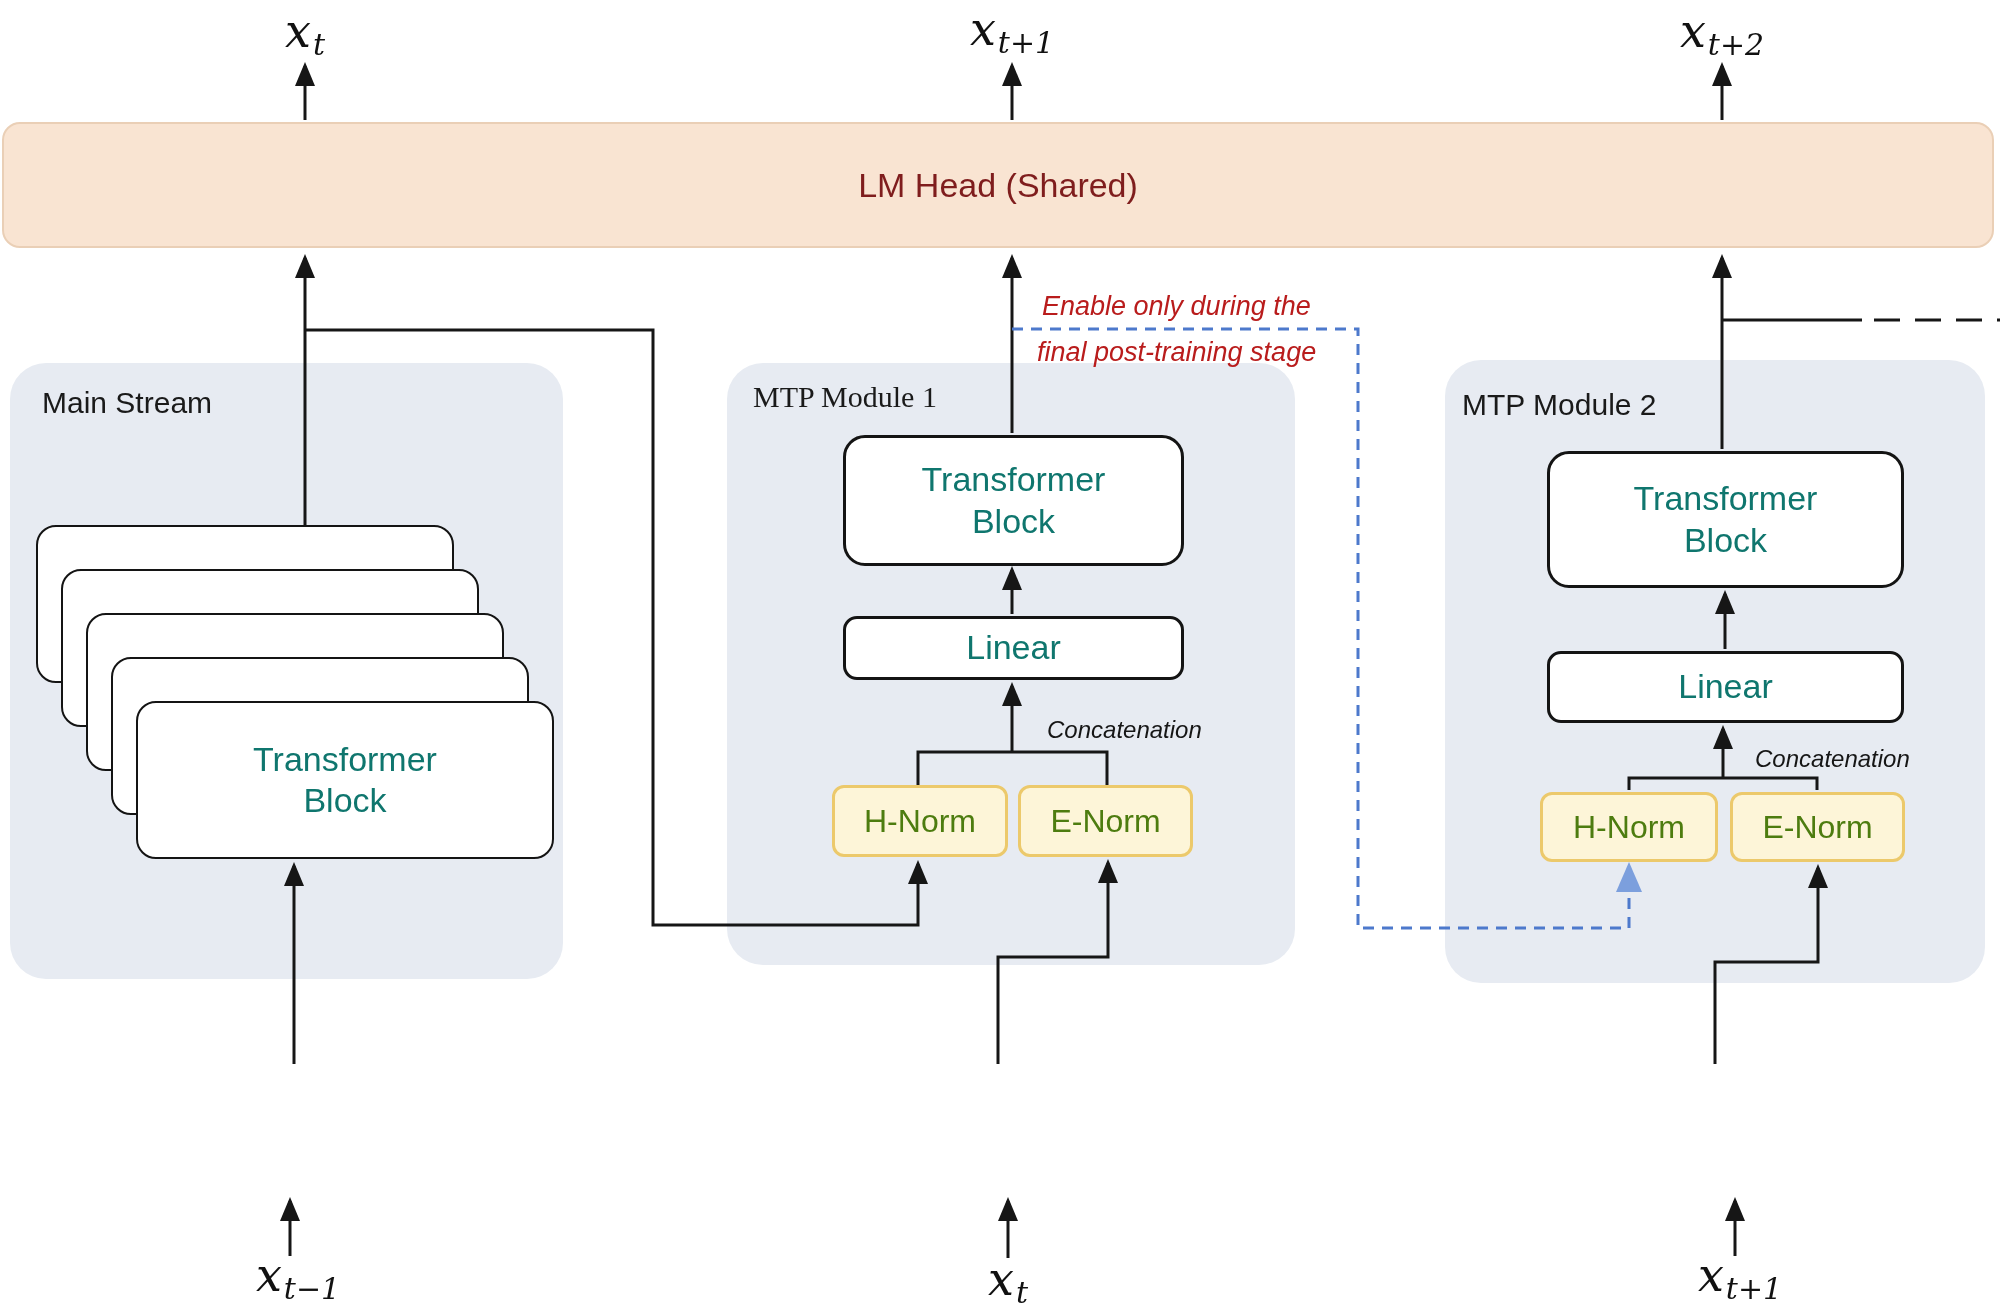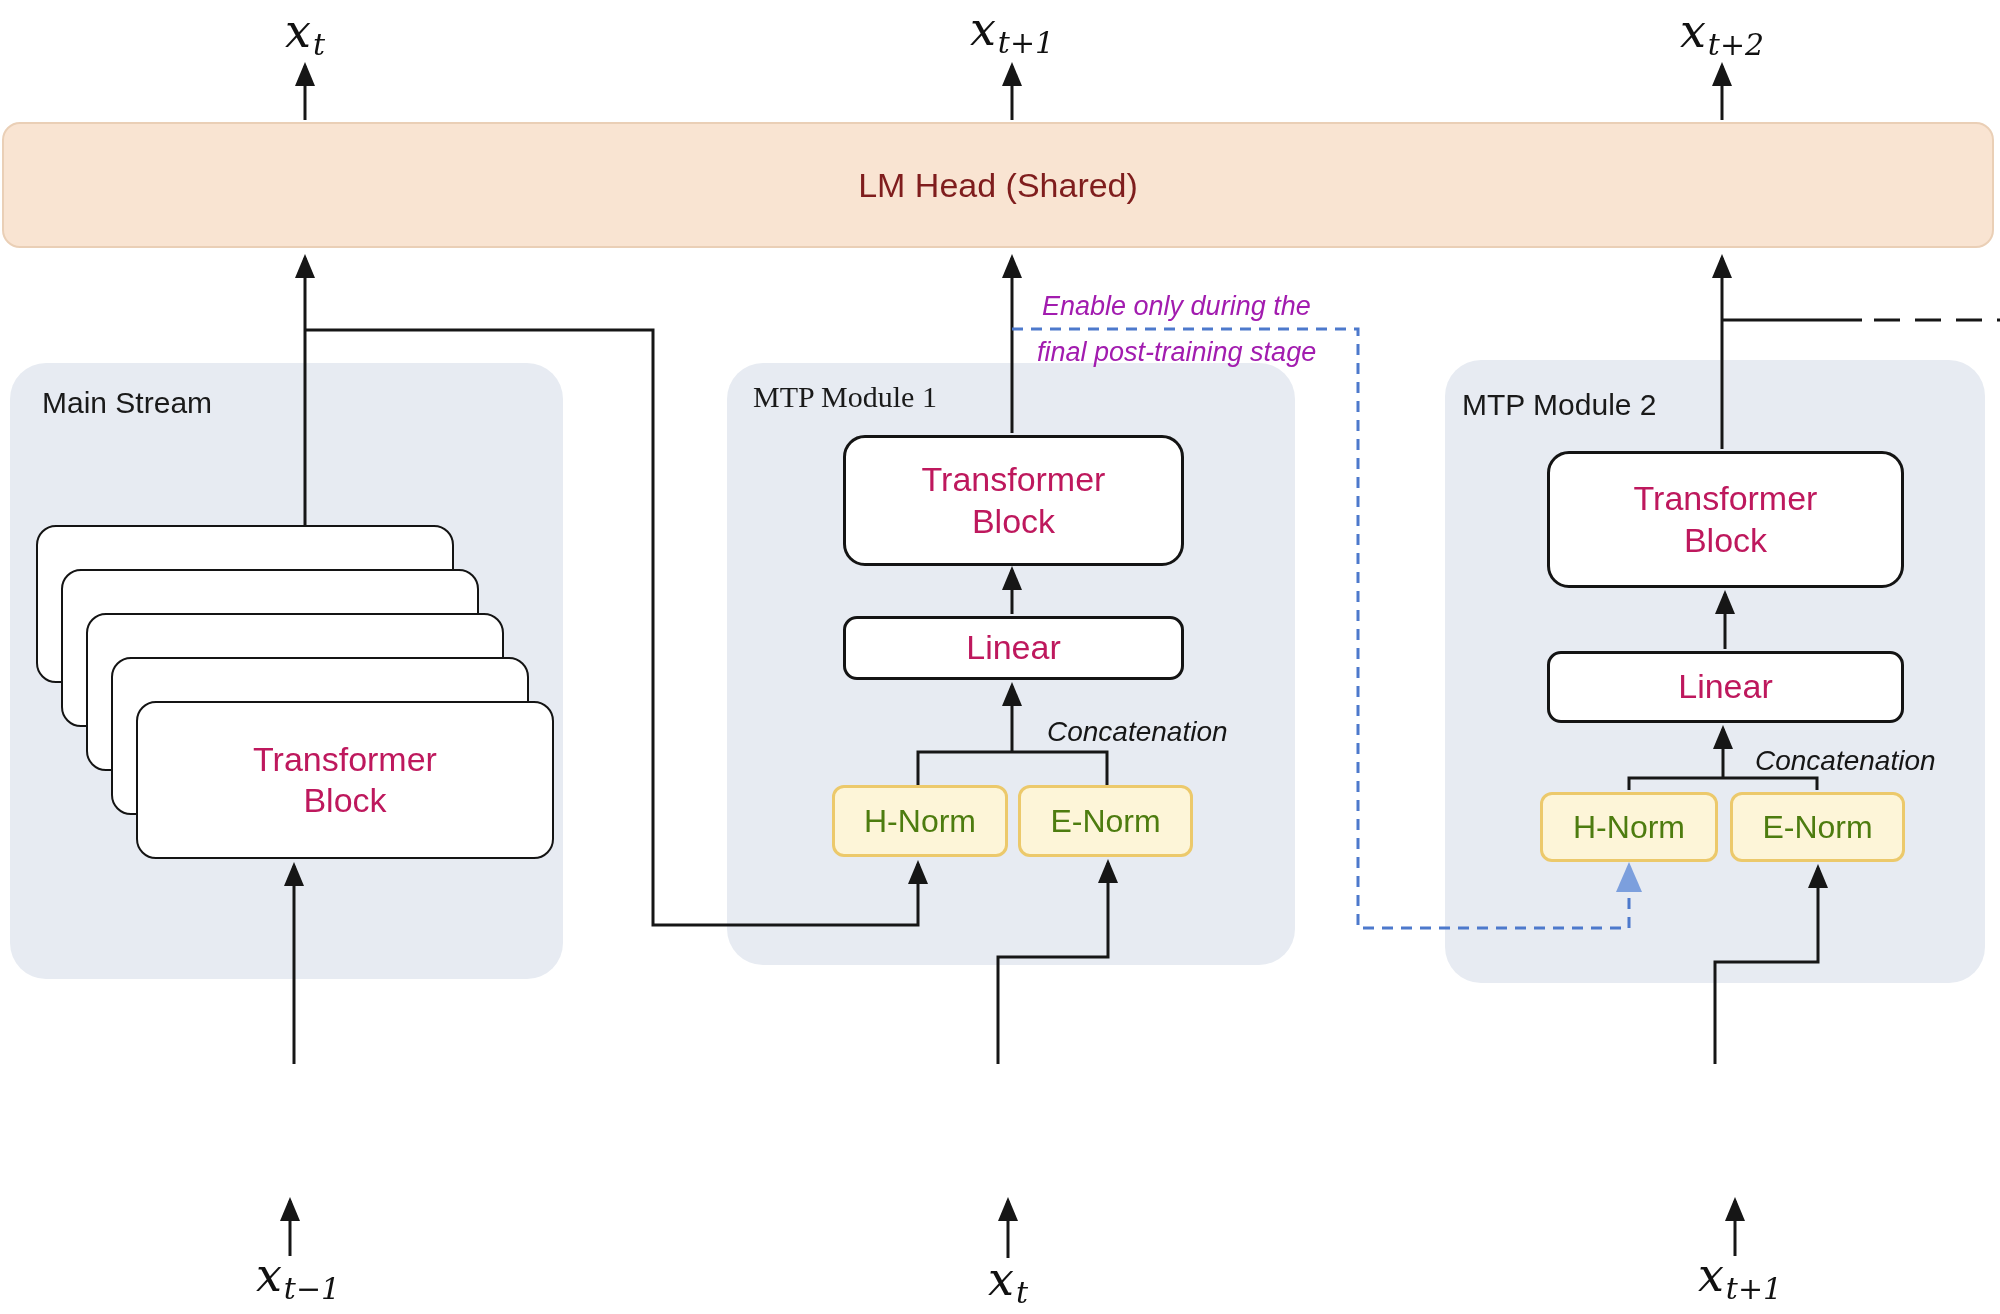--- a/index.html
+++ b/index.html
@@ -15,44 +15,44 @@
   }
   .bar.lm{top:122px;background:#F9E4D2;border:2px solid #EACFB6;}
   .bar.embed{top:1064px;height:130px;background:#E6EDDA;border:2px solid #CBD8BA;}
   
   .panel{position:absolute;background:#E7EBF2;border-radius:36px;}
   .panel-title{position:absolute;font-size:30px;color:#1a1a1a;white-space:nowrap;}
   
   .node{
     position:absolute;background:#ffffff;border:3px solid #141414;box-sizing:border-box;
     display:flex;flex-direction:column;align-items:center;justify-content:center;
-    font-size:34px;line-height:1.22;color:#be185d;text-align:center;
+    font-size:34px;line-height:1.22;color:#0f766e;text-align:center;
   }
   .card{border-radius:20px;border-width:2.5px;}
   .tb{border-radius:22px;}
   .linear{border-radius:14px;}
   .norm{
     position:absolute;background:#FDF5D8;border:3px solid #ECC96B;border-radius:12px;
     box-sizing:border-box;display:flex;align-items:center;justify-content:center;
     font-size:32px;color:#4d7c0f;
   }
   
   .math{
     position:absolute;display:flex;align-items:flex-start;justify-content:center;
     font-family:"DejaVu Serif", serif;font-style:italic;color:#111;
     transform:translateX(-50%);white-space:nowrap;
   }
   .math .mx{font-size:46px;line-height:1;}
   .math .msub{font-size:30px;line-height:1;margin-top:22px;margin-left:2px;}
   
   .blue-note{
-    position:absolute;font-size:27px;font-style:italic;color:#a21caf;white-space:nowrap;
+    position:absolute;font-size:27px;font-style:italic;color:#b91c1c;white-space:nowrap;
   }
   .concat{
-    position:absolute;font-size:28px;font-style:italic;color:#161616;white-space:nowrap;
+    position:absolute;font-size:24px;font-style:italic;color:#161616;white-space:nowrap;
   }
   svg.wires{position:absolute;left:0;top:0;}
 </style>
 </head>
 <body>
 
 <div class="canvas">
 
   <div class="panel" style="left:10px;top:363px;width:553px;height:616px;"></div>
   <div class="panel" style="left:727px;top:363px;width:568px;height:602px;"></div>

